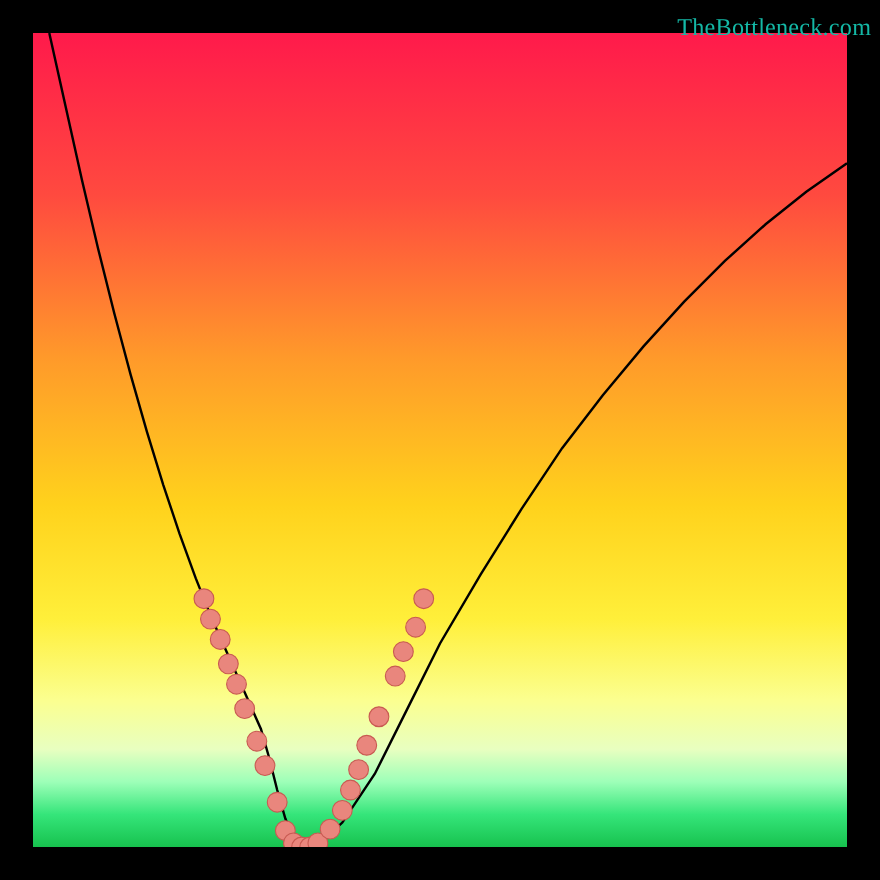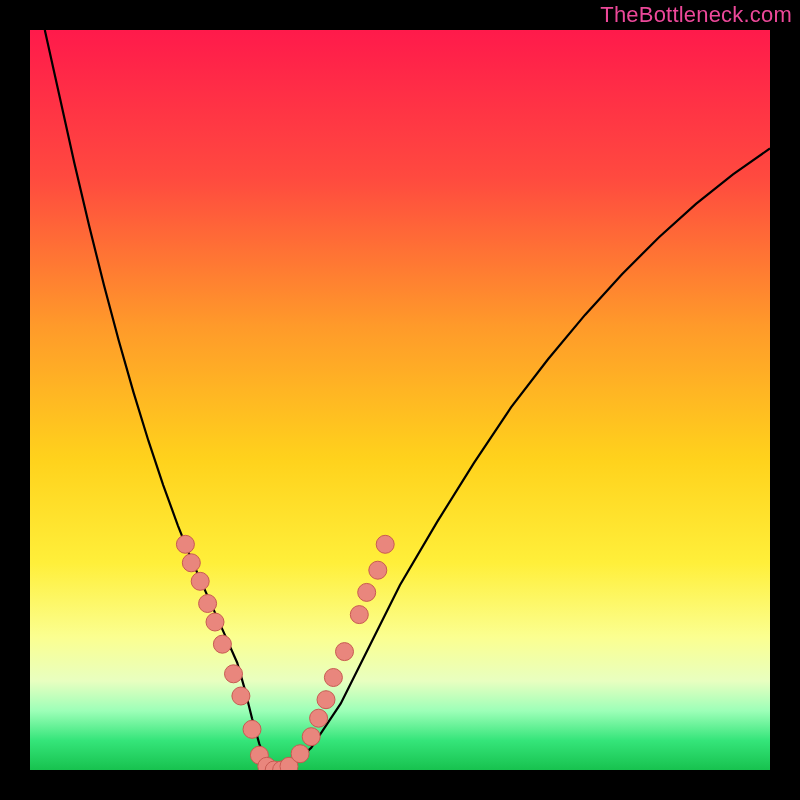--- a/index.html
+++ b/index.html
@@ -21,26 +21,27 @@
   }
   .plot {
     position: absolute;
     left: 0;
     top: 0;
     width: 740px;
     height: 740px;
   }
   .watermark {
     position: absolute;
-    top: 2px;
+    top: 12px;
     right: 8px;
-    color: #ec4899;
+    color: #14b8a6;
     font-size: 22px;
     font-weight: 500;
     letter-spacing: 0.2px;
+    font-family: Liberation Serif, serif;
   }
 </style>
 </head>
 <body>
 
 <div class="frame">
   <svg class="plot" viewBox="0 0 740 740" preserveAspectRatio="none">
     <defs>
       <linearGradient id="bg-grad" x1="0" y1="0" x2="0" y2="1">
 

